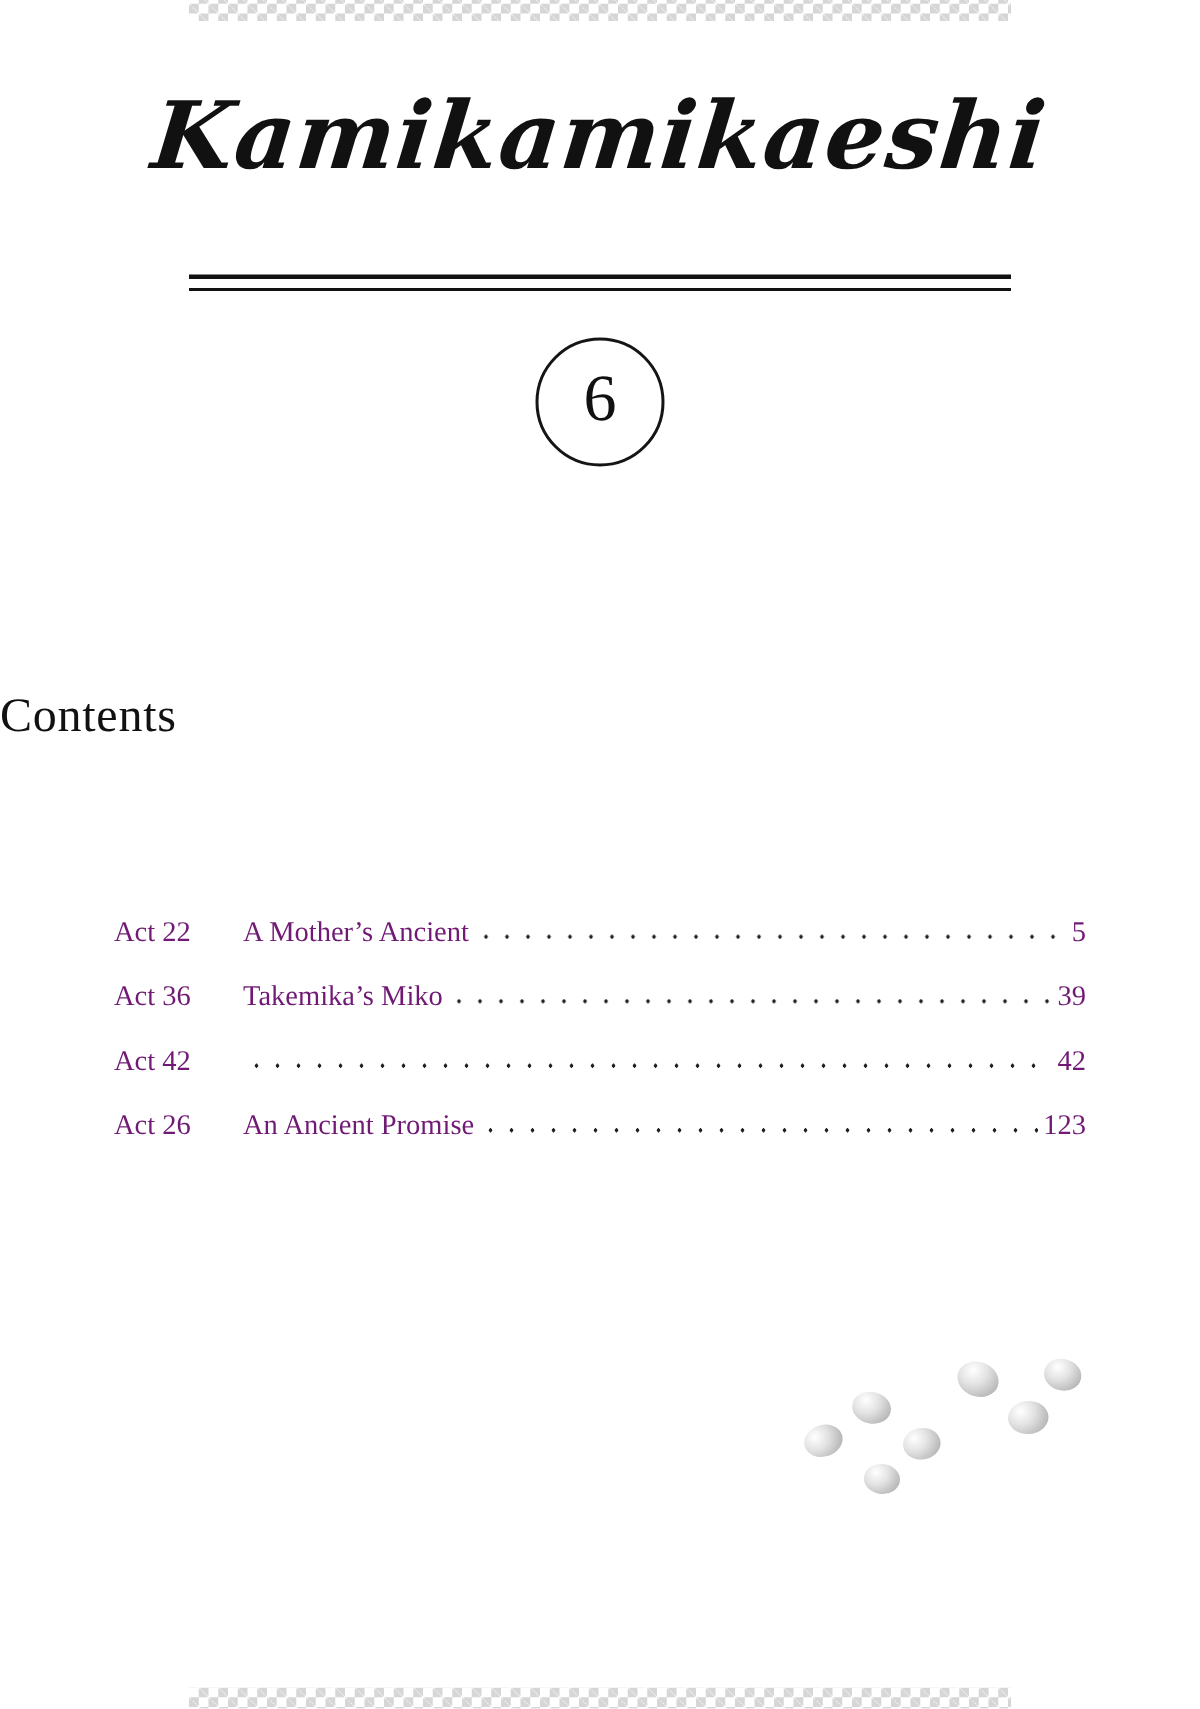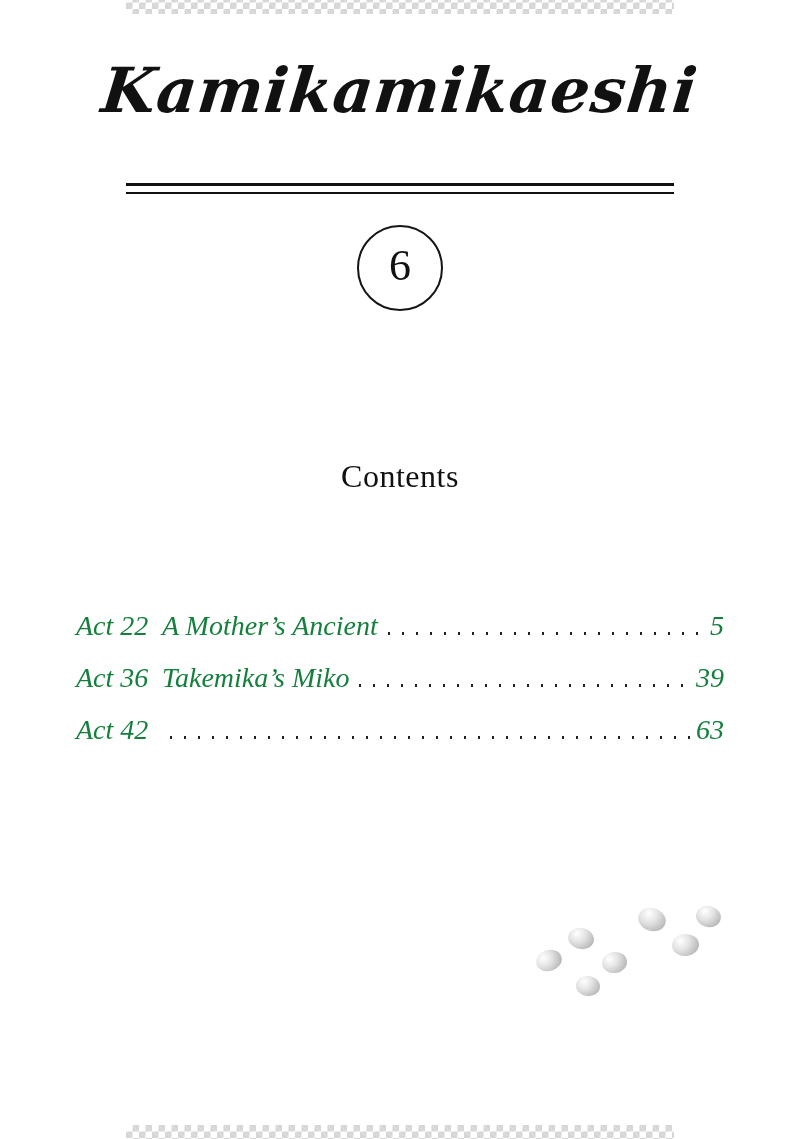--- a/index.html
+++ b/index.html
@@ -102,42 +102,40 @@
     color: #111;
     padding-bottom: 4px;
   }
 
   
   .contents-heading {
     position: absolute;
     top: 458px;
     left: 0;
     width: 100%;
-    text-align: center;
     font-family: "Liberation Serif", serif;
     font-size: 32px;
     letter-spacing: .5px;
     color: #111;
   }
 
   
   .toc {
     position: absolute;
     top: 600px;
     left: 76px;
     width: 648px;
   }
   .toc-row {
     display: flex;
     align-items: flex-end;
-    font-size: 28px;
+    font-size: 19px;
     line-height: 1;
     padding: 12px 0;
-    color: #15803d;
-    font-style: italic;
+    color: #701a75;
   }
   .toc-act {
     width: 86px;
     flex: 0 0 86px;
     white-space: nowrap;
   }
   .toc-title {
     white-space: nowrap;
     padding-right: 2px;
   }
@@ -205,24 +203,30 @@
   <div class="toc-row">
     <span class="toc-act">Act 36</span>
     <span class="toc-title">Takemika’s Miko</span>
     <span class="toc-dots"></span>
     <span class="toc-page">39</span>
   </div>
 
   <div class="toc-row">
     <span class="toc-act">Act 42</span>
     <span class="toc-dots"></span>
-    <span class="toc-page">63</span>
-  </div>
-
-
+    <span class="toc-page">42</span>
+  </div>
+
+
+  <div class="toc-row">
+    <span class="toc-act">Act 26</span>
+    <span class="toc-title">An Ancient Promise</span>
+    <span class="toc-dots"></span>
+    <span class="toc-page">123</span>
+  </div>
 
 </div>
 
 <div class="pebbles">
     <div class="pebble" style="left: 8px; top: 66px; width: 26px; height: 21.32px; transform: rotate(-18deg);"></div>
     <div class="pebble" style="left: 40px; top: 44px; width: 26px; height: 21.32px; transform: rotate(12deg);"></div>
     <div class="pebble" style="left: 48px; top: 92px; width: 24px; height: 19.68px; transform: rotate(6deg);"></div>
     <div class="pebble" style="left: 74px; top: 68px; width: 25px; height: 20.5px; transform: rotate(-8deg);"></div>
     <div class="pebble" style="left: 110px; top: 24px; width: 28px; height: 22.96px; transform: rotate(20deg);"></div>
     <div class="pebble" style="left: 144px; top: 50px; width: 27px; height: 22.14px; transform: rotate(-4deg);"></div>

